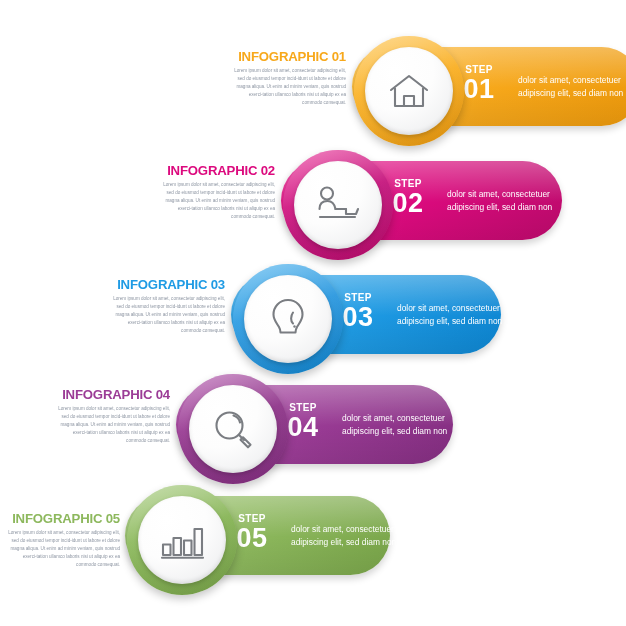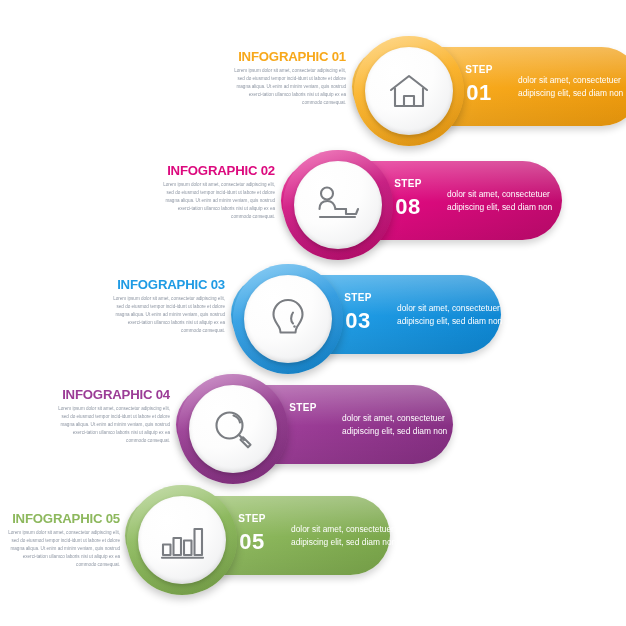--- a/index.html
+++ b/index.html
@@ -65,24 +65,24 @@
     line-height:1;
   }
   .step .lbl{
     display:block;
     font-size:10px;
     font-weight:bold;
     letter-spacing:.4px;
   }
   .step .num{
     display:block;
-    font-size:22px;
+    font-size:27px;
     font-weight:bold;
     letter-spacing:.5px;
-    margin-top:7px;
+    margin-top:1px;
   }
   .desc{
     position:absolute;
     top:27px;
     left:166px;
     color:#ffffff;
     font-size:8.4px;
     line-height:1.55;
     white-space:nowrap;
   }
@@ -151,21 +151,21 @@
     </div>
     <div class="row" style="left: 0px; top: 150px; width: 626px;">
       <div class="side" style="left:157px;">
         <div class="title" style="color:#DC0A7E;">INFOGRAPHIC 02</div>
         <div class="blurb">Lorem ipsum dolor sit amet, consectetur adipiscing elit, sed do eiusmod tempor incid-idunt ut labore et dolore magna aliqua. Ut enim ad minim veniam, quis nostrud exerci-tation ullamco laboris nisi ut aliquip ex ea commodo consequat.</div>
       </div>
       <div class="bar" style="left:281px;width:281px;background:linear-gradient(100deg,#E8228F 0%,#DC0A7E 46%,#C00A6E 100%);">
         <div class="sheen"></div>
         <div class="step">
           <span class="lbl">STEP</span>
-          <span class="num">08</span>
+          <span class="num">02</span>
         </div>
         <div class="desc">
           <div>dolor sit amet, consectetuer</div>
           <div>adipiscing elit, sed diam non</div>
         </div>
       </div>
       <div class="medal" style="left:283px;">
         <div class="ring" style="background:linear-gradient(150deg,#E8228F 0%,#C3157C 55%,#C00A6E 100%);">
           <div class="glare"></div>
         </div>
@@ -215,20 +215,21 @@
     </div>
     <div class="row" style="left: 0px; top: 374px; width: 626px;">
       <div class="side" style="left:52px;">
         <div class="title" style="color:#9B3C96;">INFOGRAPHIC 04</div>
         <div class="blurb">Lorem ipsum dolor sit amet, consectetur adipiscing elit, sed do eiusmod tempor incid-idunt ut labore et dolore magna aliqua. Ut enim ad minim veniam, quis nostrud exerci-tation ullamco laboris nisi ut aliquip ex ea commodo consequat.</div>
       </div>
       <div class="bar" style="left:176px;width:277px;background:linear-gradient(100deg,#AD4BA6 0%,#9B3C96 46%,#862F83 100%);">
         <div class="sheen"></div>
         <div class="step">
           <span class="lbl">STEP</span>
+          <span class="num">04</span>
         </div>
         <div class="desc">
           <div>dolor sit amet, consectetuer</div>
           <div>adipiscing elit, sed diam non</div>
         </div>
       </div>
       <div class="medal" style="left:178px;">
         <div class="ring" style="background:linear-gradient(150deg,#AD4BA6 0%,#8E3589 55%,#862F83 100%);">
           <div class="glare"></div>
         </div>

